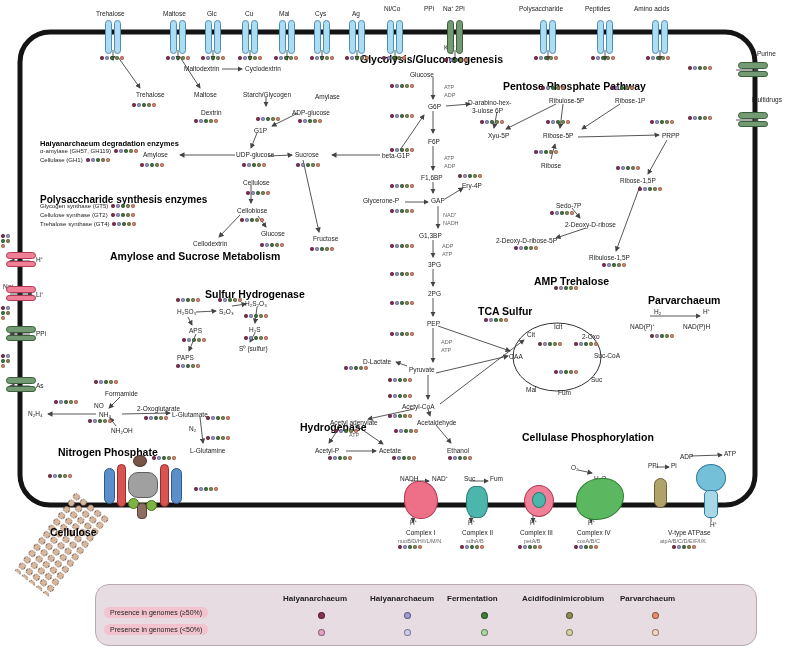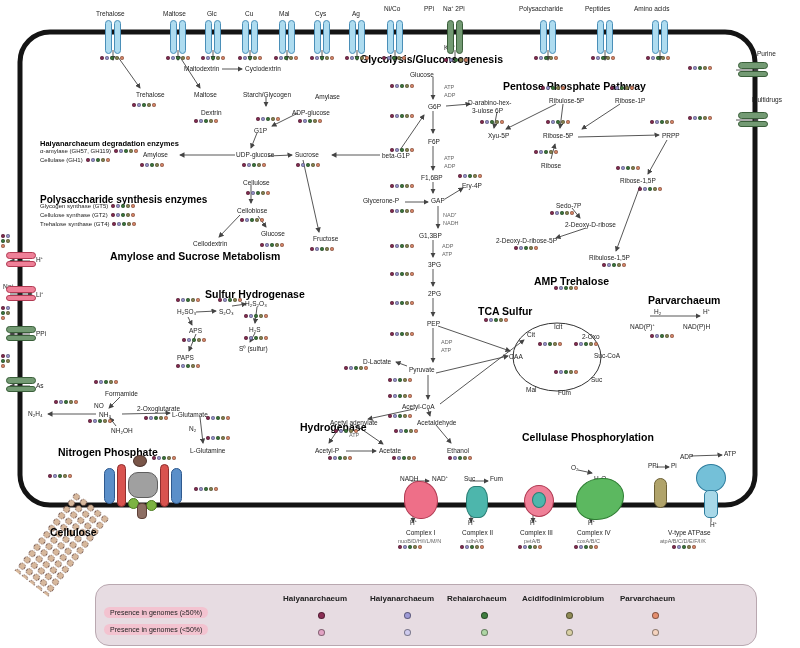--- a/index.html
+++ b/index.html
@@ -1009,21 +1009,21 @@
       <div class="dots inl">
         <i style="background: rgb(139, 46, 85);"></i>
         <i style="background: rgb(158, 154, 214);"></i>
         <i style="background: rgb(63, 125, 63);"></i>
         <i style="background: rgb(143, 138, 85);"></i>
         <i style="background: rgb(229, 142, 110);"></i>
       </div>
     </div>
     <span class="taxon" style="left: 283px; top: 594px;">Haiyanarchaeum</span>
     <span class="taxon" style="left: 370px; top: 594px;">Haiyanarchaeum</span>
-    <span class="taxon" style="left: 447px; top: 594px;">Rehaiarchaeum</span>
+    <span class="taxon" style="left: 447px; top: 594px;">Fermentation</span>
     <span class="taxon" style="left: 522px; top: 594px;">Acidifodinimicrobium</span>
     <span class="taxon" style="left: 620px; top: 594px;">Parvarchaeum</span>
     <span class="ldot" style="left: 318px; top: 612px; background: rgb(139, 46, 85);"></span>
     <span class="ldot" style="left: 404px; top: 612px; background: rgb(158, 154, 214);"></span>
     <span class="ldot" style="left: 481px; top: 612px; background: rgb(63, 125, 63);"></span>
     <span class="ldot" style="left: 566px; top: 612px; background: rgb(143, 138, 85);"></span>
     <span class="ldot" style="left: 652px; top: 612px; background: rgb(229, 142, 110);"></span>
     <span class="ldot" style="left: 318px; top: 629px; background: rgb(226, 163, 196);"></span>
     <span class="ldot" style="left: 404px; top: 629px; background: rgb(207, 203, 238);"></span>
     <span class="ldot" style="left: 481px; top: 629px; background: rgb(174, 214, 164);"></span>

